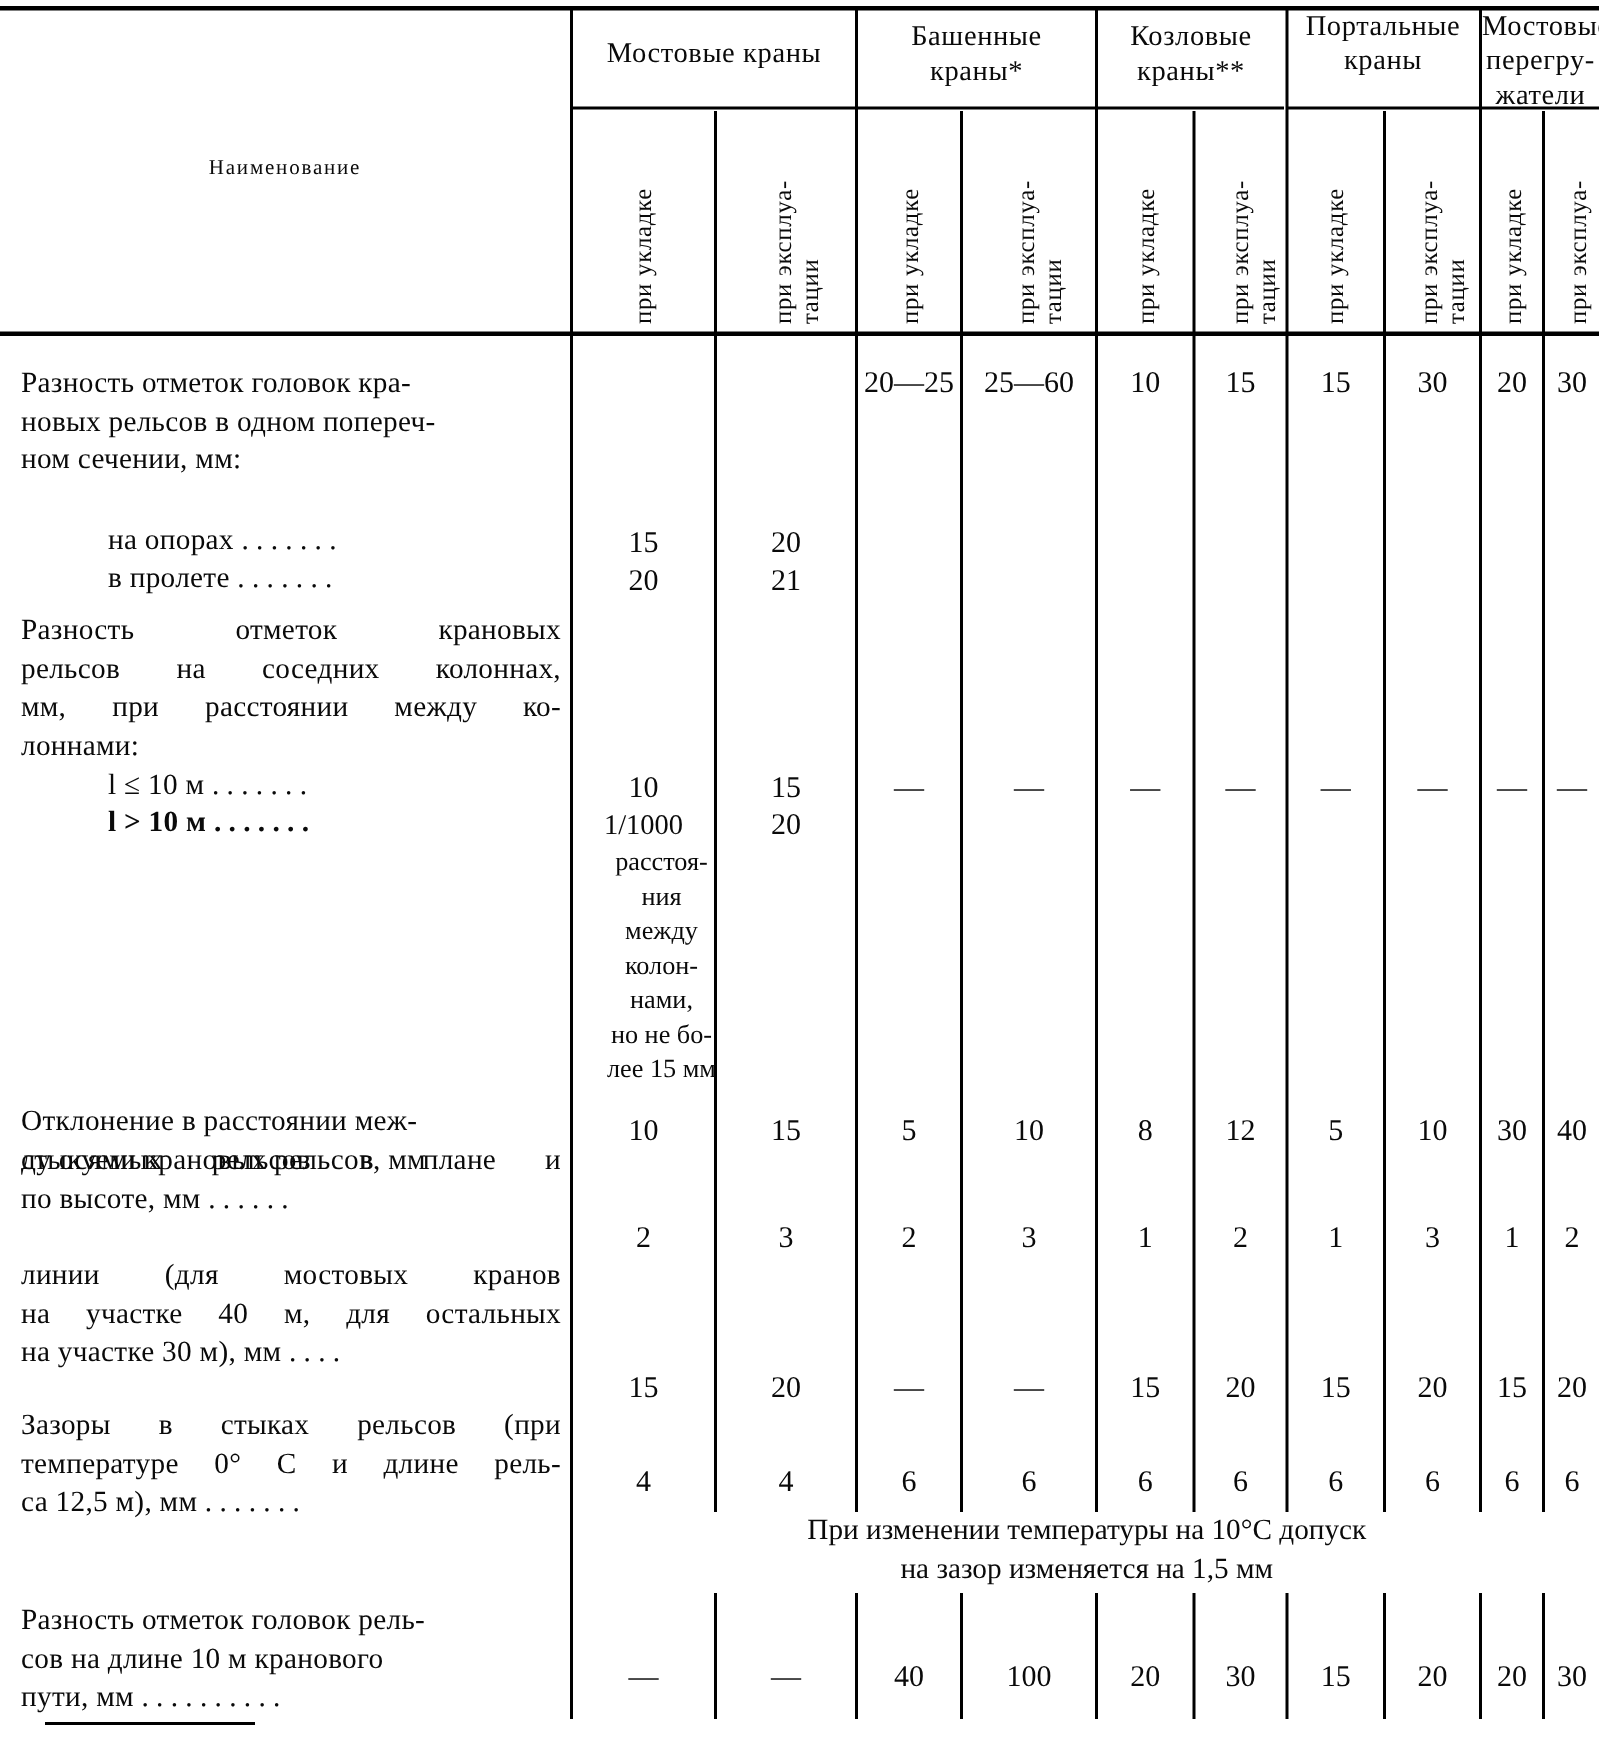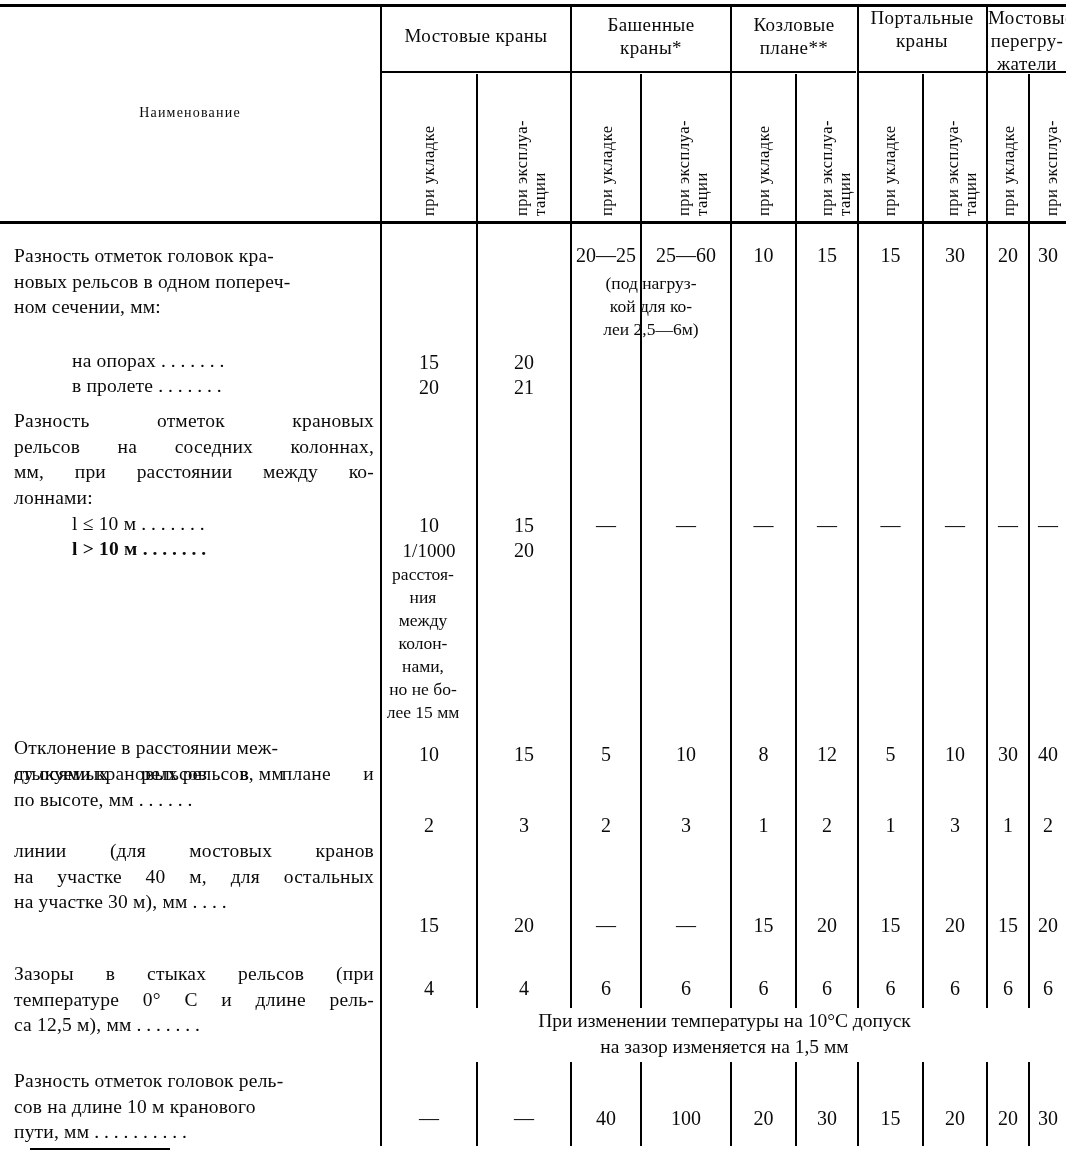--- a/index.html
+++ b/index.html
@@ -100,21 +100,21 @@
   <div class="vline" style="left:922px;top:74px;height:1072px;"></div>
   <div class="vline" style="left:986px;top:6px;height:1140px;"></div>
   <div class="vline" style="left:1028px;top:74px;height:1072px;"></div>
 
   <div class="hdr-left" style="left:0px;top:105px;width:380px;">Наименование</div>
 
   <div class="hdr-group" style="left:382px;top:24px;width:188px;white-space:pre-line;">Мостовые краны</div>
   <div class="hdr-group" style="left:572px;top:13px;width:158px;white-space:pre-line;">Башенные
 краны*</div>
   <div class="hdr-group" style="left:732px;top:13px;width:124px;white-space:pre-line;">Козловые
-плане**</div>
+краны**</div>
   <div class="hdr-group" style="left:858px;top:6px;width:128px;white-space:pre-line;">Портальные
 краны</div>
   <div class="hdr-group" style="left:988px;top:6px;width:78px;white-space:pre-line;">Мостовые
 перегру-
 жатели</div>
 
   <div class="subhdr" style="left:420px;top:88px;height:128px;">при укладке</div>
   <div class="subhdr" style="left:513px;top:88px;height:128px;">при эксплуа-
 тации</div>
 
@@ -155,25 +155,20 @@
 
   <div class="num" style="left:572px;top:243px;width:68px;">20—25</div>
   <div class="num" style="left:642px;top:243px;width:88px;">25—60</div>
   <div class="num" style="left:732px;top:243px;width:63px;">10</div>
   <div class="num" style="left:797px;top:243px;width:60px;">15</div>
   <div class="num" style="left:859px;top:243px;width:63px;">15</div>
   <div class="num" style="left:924px;top:243px;width:62px;">30</div>
   <div class="num" style="left:988px;top:243px;width:40px;">20</div>
   <div class="num" style="left:1030px;top:243px;width:36px;">30</div>
 
-  <div class="small-multi" style="left:572px;top:272px;width:158px;">
-    <div>(под нагруз-</div>
-    <div>кой для ко-</div>
-    <div>леи 2,5—6м)</div>
-  </div>
 
   <div class="num" style="left:382px;top:350px;width:94px;">15</div>
   <div class="num" style="left:382px;top:375px;width:94px;">20</div>
   <div class="num" style="left:478px;top:350px;width:92px;">20</div>
   <div class="num" style="left:478px;top:375px;width:92px;">21</div>
 
   <div class="rowlabel" style="left:14px;top:408px;width:360px;">
     <div class="just">Разность   отметок   крановых</div>
     <div class="just">рельсов на соседних колоннах,</div>
     <div class="just">мм, при расстоянии между ко-</div>
@@ -200,21 +195,21 @@
   <div class="num dash" style="left:732px;top:513px;width:63px;">—</div>
   <div class="num dash" style="left:797px;top:513px;width:60px;">—</div>
   <div class="num dash" style="left:859px;top:513px;width:63px;">—</div>
   <div class="num dash" style="left:924px;top:513px;width:62px;">—</div>
   <div class="num dash" style="left:988px;top:513px;width:40px;">—</div>
   <div class="num dash" style="left:1030px;top:513px;width:36px;">—</div>
 
   <div class="num" style="left:382px;top:538px;width:94px;font-size:19px;">1/1000</div>
   <div class="num" style="left:478px;top:538px;width:92px;">20</div>
 
-  <div class="small-multi" style="left:364px;top:563px;width:118px;">
+  <div class="small-multi" style="left:382px;top:563px;width:118px;">
     <div>расстоя-</div>
     <div>ния</div>
     <div>между</div>
     <div>колон-</div>
     <div>нами,</div>
     <div>но не бо-</div>
     <div>лее 15 мм</div>
   </div>
 
   <div class="rowlabel" style="left:14px;top:735px;width:360px;">
@@ -262,21 +257,21 @@
   <div class="num" style="left:478px;top:913px;width:92px;">20</div>
   <div class="num dash" style="left:572px;top:913px;width:68px;">—</div>
   <div class="num dash" style="left:642px;top:913px;width:88px;">—</div>
   <div class="num" style="left:732px;top:913px;width:63px;">15</div>
   <div class="num" style="left:797px;top:913px;width:60px;">20</div>
   <div class="num" style="left:859px;top:913px;width:63px;">15</div>
   <div class="num" style="left:924px;top:913px;width:62px;">20</div>
   <div class="num" style="left:988px;top:913px;width:40px;">15</div>
   <div class="num" style="left:1030px;top:913px;width:36px;">20</div>
 
-  <div class="rowlabel" style="left:14px;top:938px;width:360px;margin-top:23px;">
+  <div class="rowlabel" style="left:14px;top:938px;width:360px;">
     <div class="just">Зазоры в стыках рельсов (при</div>
     <div class="just">температуре 0° С и длине рель-</div>
     <div>
       <span>са 12,5 м), мм</span>
       <span class="leader">. . . . . . .</span>
     </div>
   </div>
   <div class="num" style="left:382px;top:976px;width:94px;">4</div>
   <div class="num" style="left:478px;top:976px;width:92px;">4</div>
   <div class="num" style="left:572px;top:976px;width:68px;">6</div>

